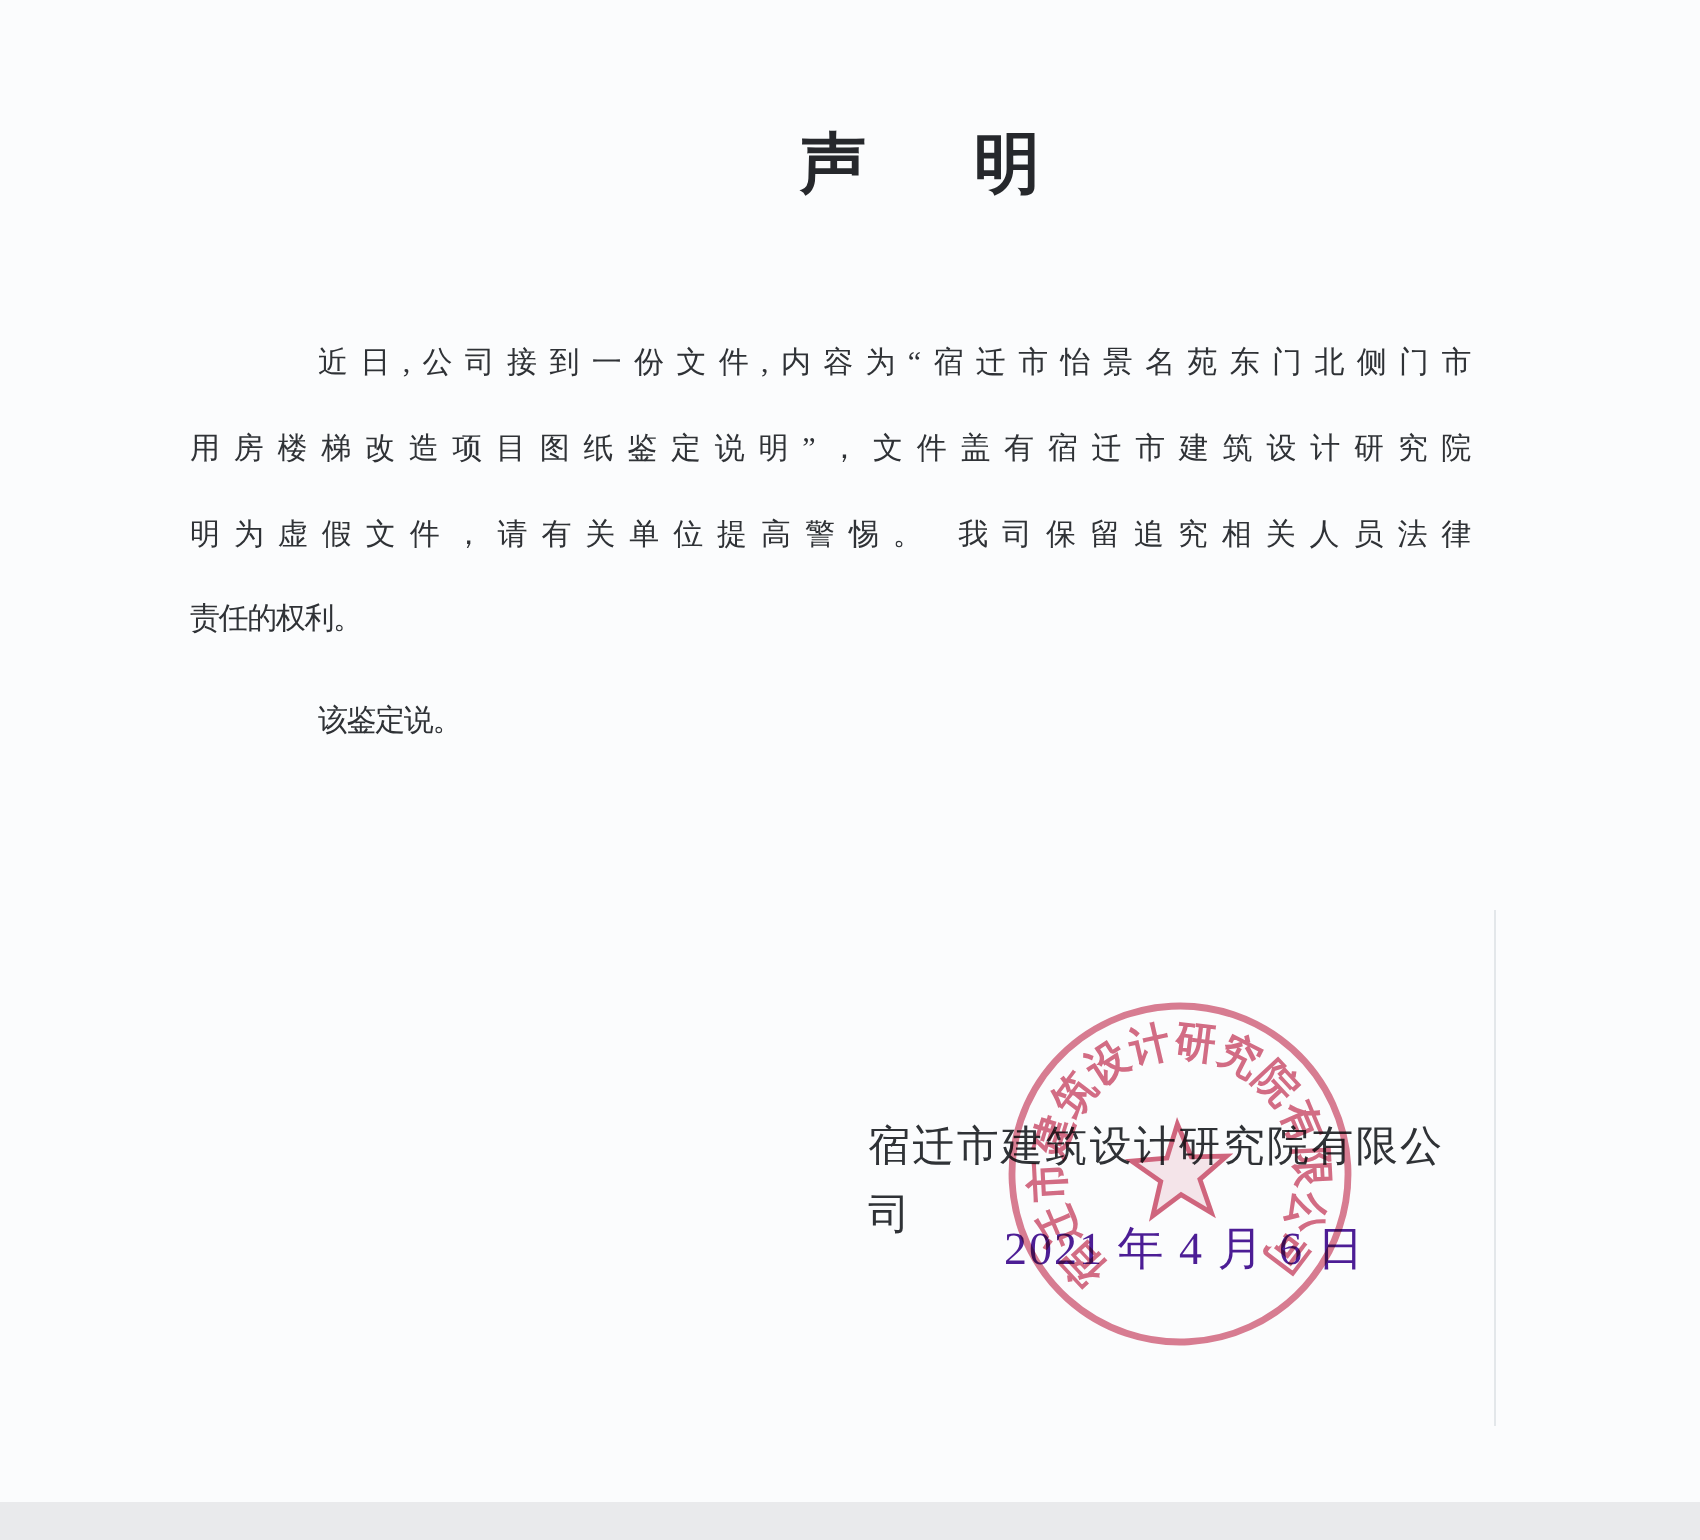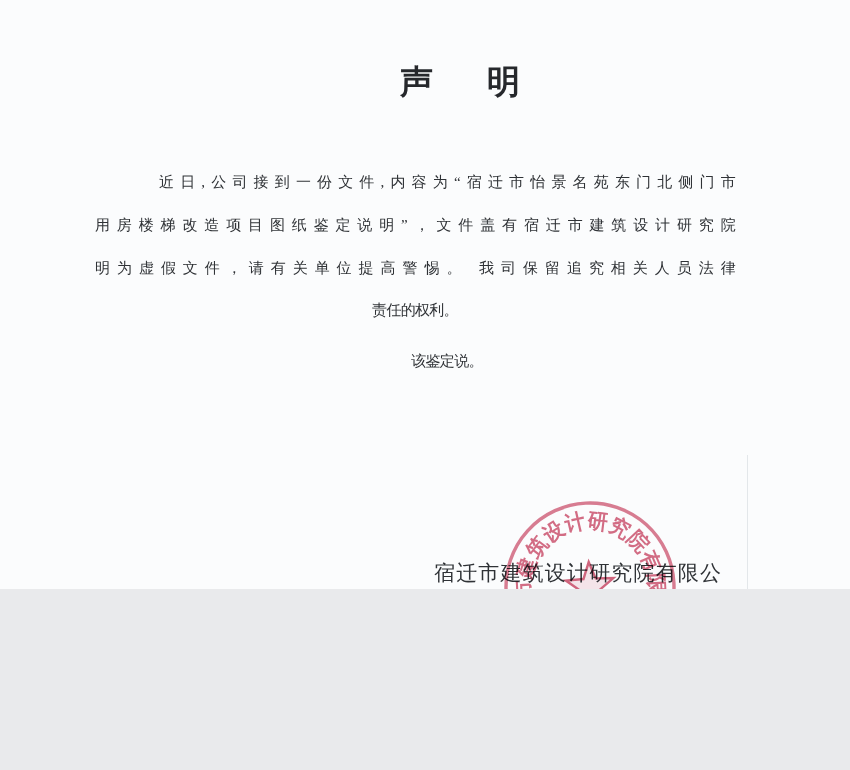--- a/index.html
+++ b/index.html
@@ -4,21 +4,21 @@
 <style>
   html, body {
     margin: 0;
     padding: 0;
     background: #e9eaec;
     font-family: "Liberation Serif", "DejaVu Serif", serif;
   }
   .page {
     position: relative;
     width: 850px;
-    height: 589px;
+    height: 751px;
     background: #fbfcfd;
     overflow: hidden;
     color: #2f3236;
   }
   .title {
     position: absolute;
     left: 400px;
     top: 60px;
     font-size: 33px;
     font-weight: bold;
@@ -31,21 +31,20 @@
     left: 95px;
     top: 161px;
     width: 640px;
     font-size: 15px;
     letter-spacing: -0.7px;
     color: #2f3236;
   }
   .line {
     line-height: 42.8px;
     white-space: nowrap;
-    text-align: center;
   }
   .line.justify {
     white-space: normal;
     text-align: justify;
     text-align-last: justify;
   }
   .line.indent {
     padding-left: 64px;
   }
   .line.closing {

